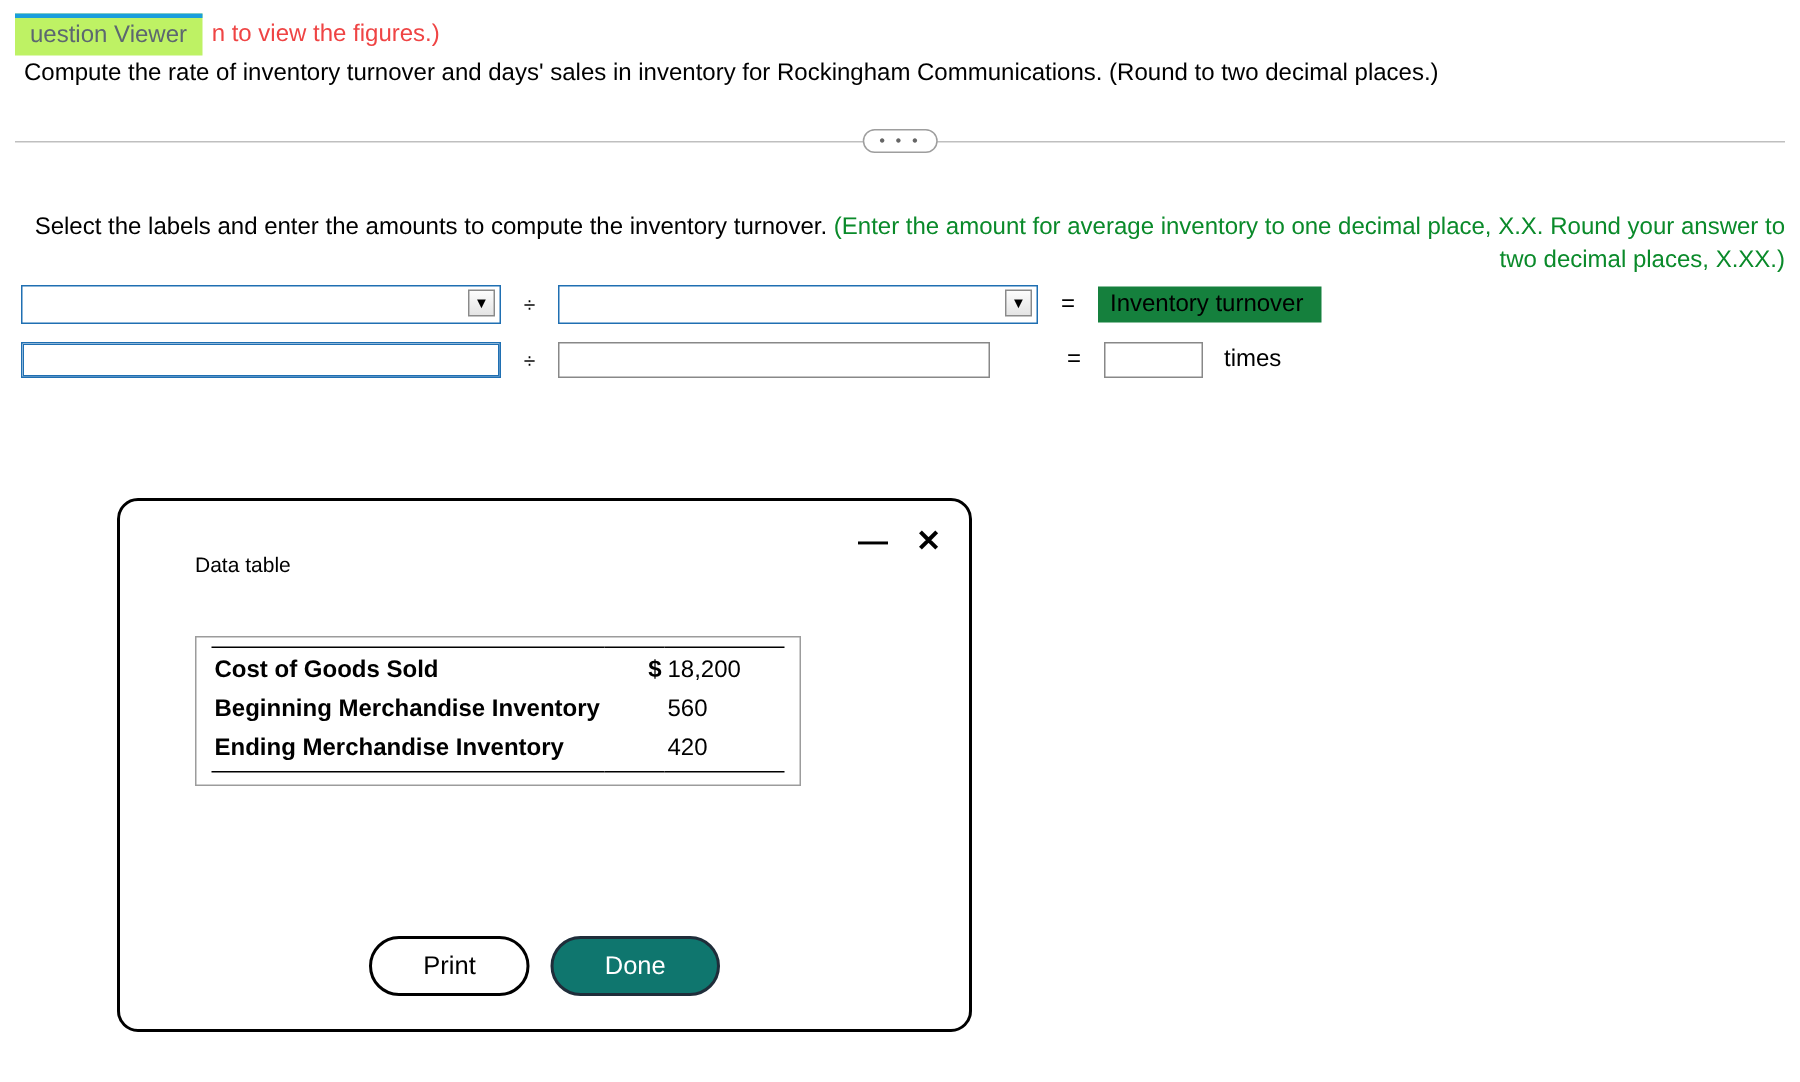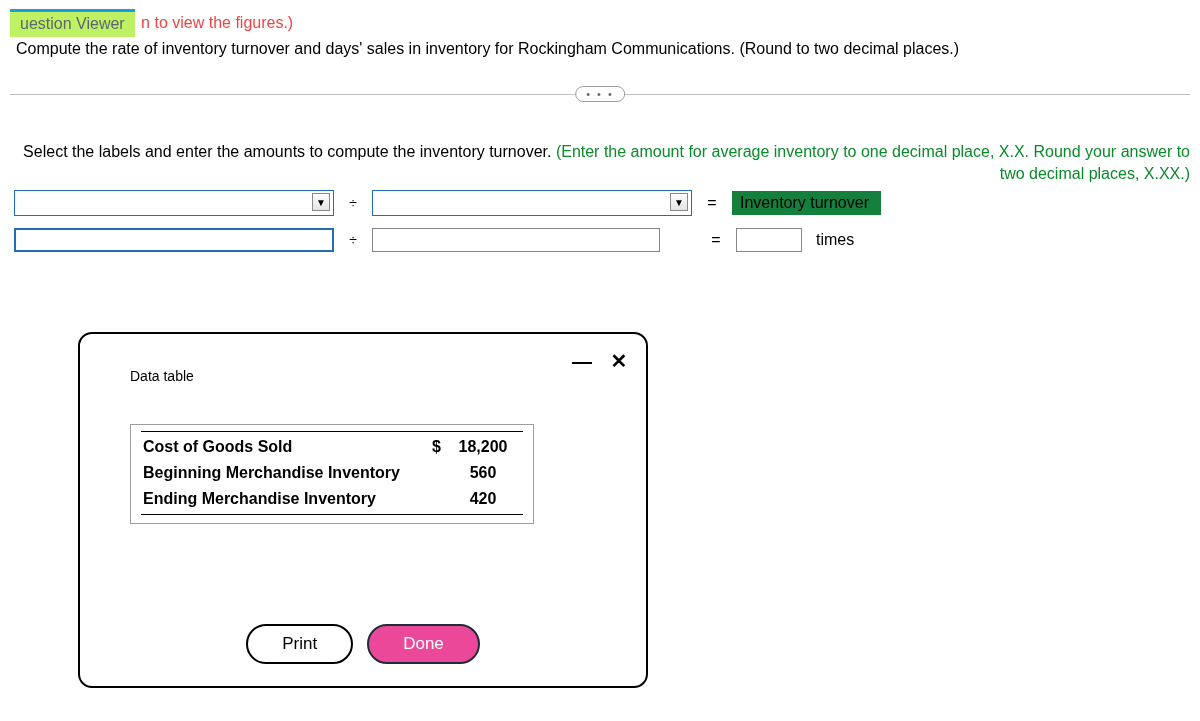--- a/index.html
+++ b/index.html
@@ -127,35 +127,35 @@
     width: 404px;
     border: 1px solid #9c9c9c;
     padding: 6px 10px 8px 10px;
   }
   .tbl { width: 100%; border-collapse: collapse; }
   .tbl tr.first td { border-top: 1px solid #000; padding-top: 6px; }
   .tbl tr.last td  { border-bottom: 1px solid #000; padding-bottom: 6px; }
   .tbl td { padding: 4px 2px; font-size: 16px; }
   .tbl td.lbl { font-weight: bold; }
   .tbl td.cur { text-align: right; width: 40px; font-weight: bold; }
-  .tbl td.val { text-align: center; width: 80px; font-weight: bold; }
+  .tbl td.val { text-align: left; width: 80px; }
   .popup-btns {
     position: absolute;
     bottom: 22px; left: 0; right: 0;
     display: flex; justify-content: center; gap: 14px; align-items: center;
   }
   .btn-oval {
     border: 2px solid #000;
     border-radius: 22px;
     padding: 8px 34px;
     font-size: 17px;
     cursor: pointer;
     background: #fff;
   }
-  .btn-done { background: #ec4899; color: #fff; border-color: #1f2d3a; }
+  .btn-done { background: #0f766e; color: #fff; border-color: #1f2d3a; }
 </style>
 </head>
 <body>
 
 <div class="top-area">
   <p class="line2">
     <span class="qviewer-pill">uestion Viewer</span>
     <span class="green-link">n to view the figures.)</span>
   </p>
   <p class="line3">Compute the rate of inventory turnover and days' sales in inventory for Rockingham Communications. (Round to two decimal places.)</p>

